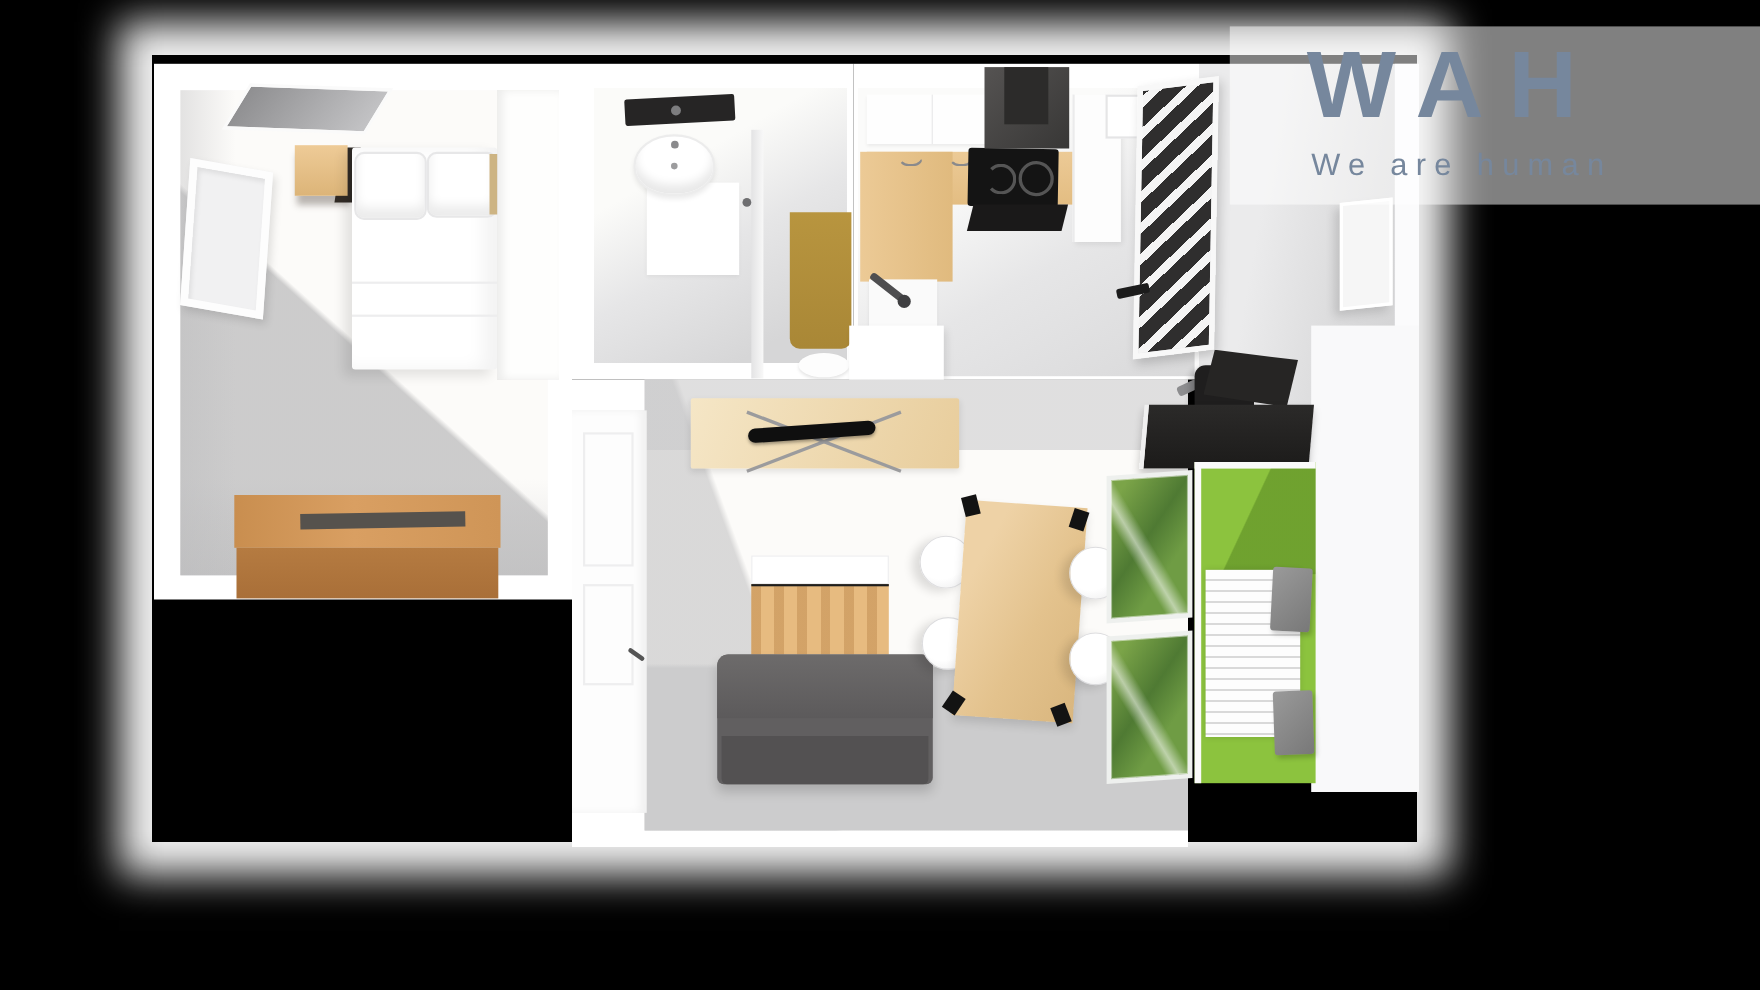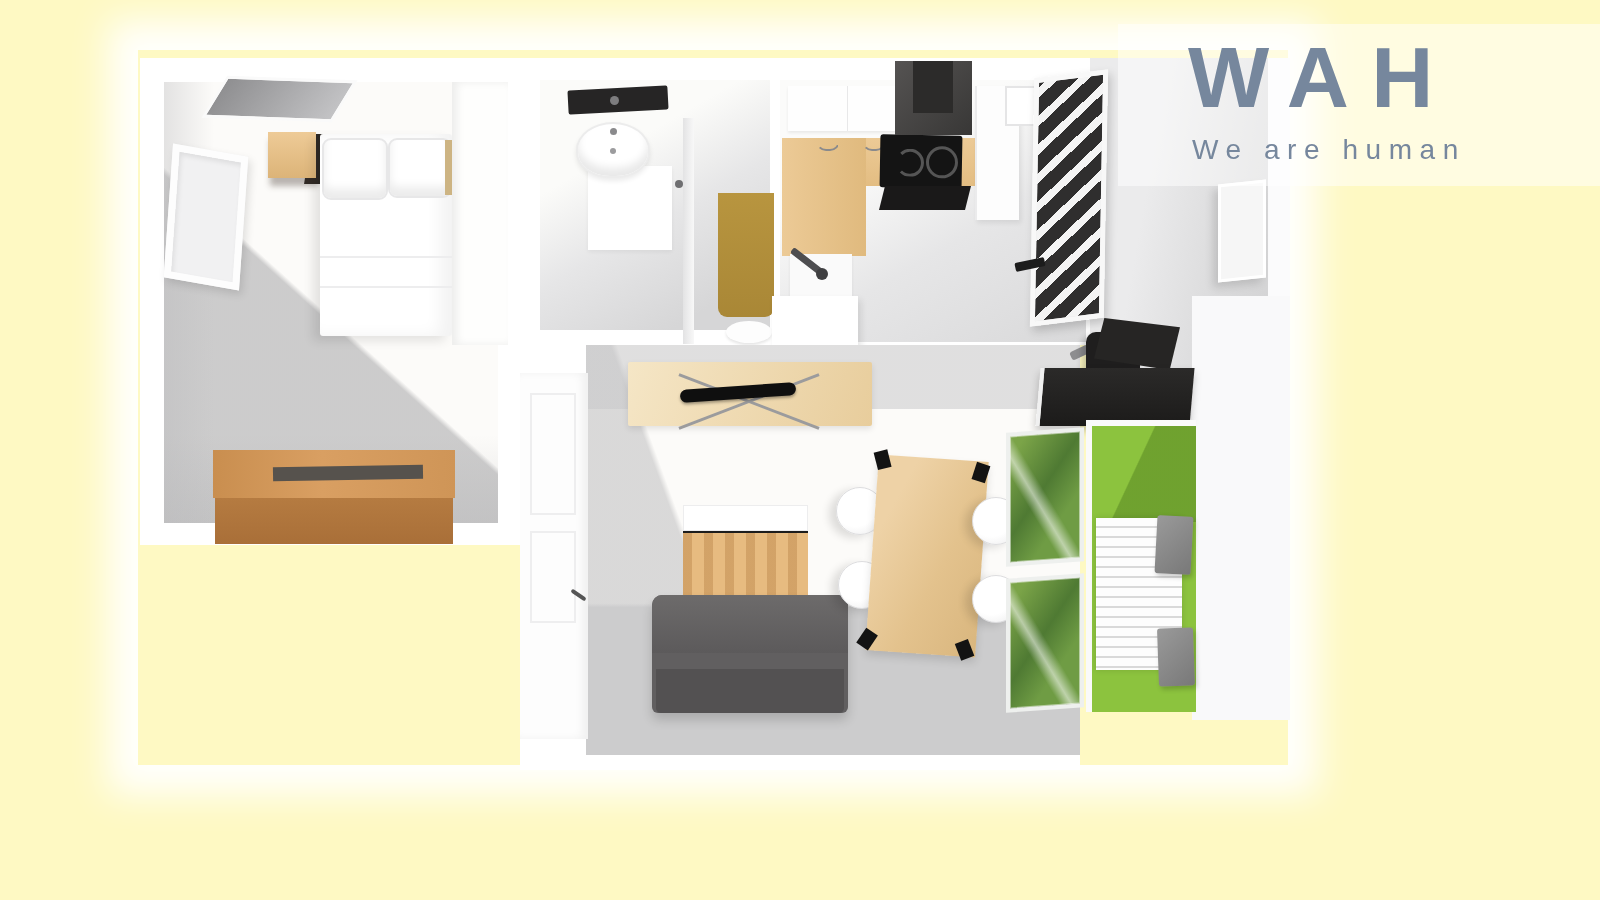--- a/index.html
+++ b/index.html
@@ -1,17 +1,17 @@
 <!DOCTYPE html>
 <html><head>
 <meta charset="utf-8">
 <style>
   html,body{margin:0;padding:0;}
   body{width:1600px;height:900px;overflow:hidden;background:#f4f4f5;font-family:"Liberation Sans",sans-serif;}
-  .stage{position:relative;width:1600px;height:900px;background:#fef9c3;}
+  .stage{position:relative;width:1600px;height:900px;background:#000000;}
   .abs{position:absolute;}
 
   
   .plan-glow{left:138px;top:50px;width:1150px;height:715px;box-shadow:0 0 34px 30px rgba(255,255,255,.95);}
 
   
   .right-wing{left:1090px;top:58px;width:200px;height:370px;background:linear-gradient(100deg,#ebebec 0 30%,#d8d8d9 70%,#d0d0d1);}
   .right-wing-wall{right:0;top:0;width:22px;height:100%;background:#fbfbfc;}
   .right-window{left:128px;top:124px;width:42px;height:92px;background:#f6f6f6;border:3px solid #ffffff;transform:skewY(-6deg);box-shadow:-5px 5px 9px rgba(0,0,0,.13);}
   .right-wing-floor{left:0;bottom:0;width:100%;height:26px;background:#f3f3f4;}

